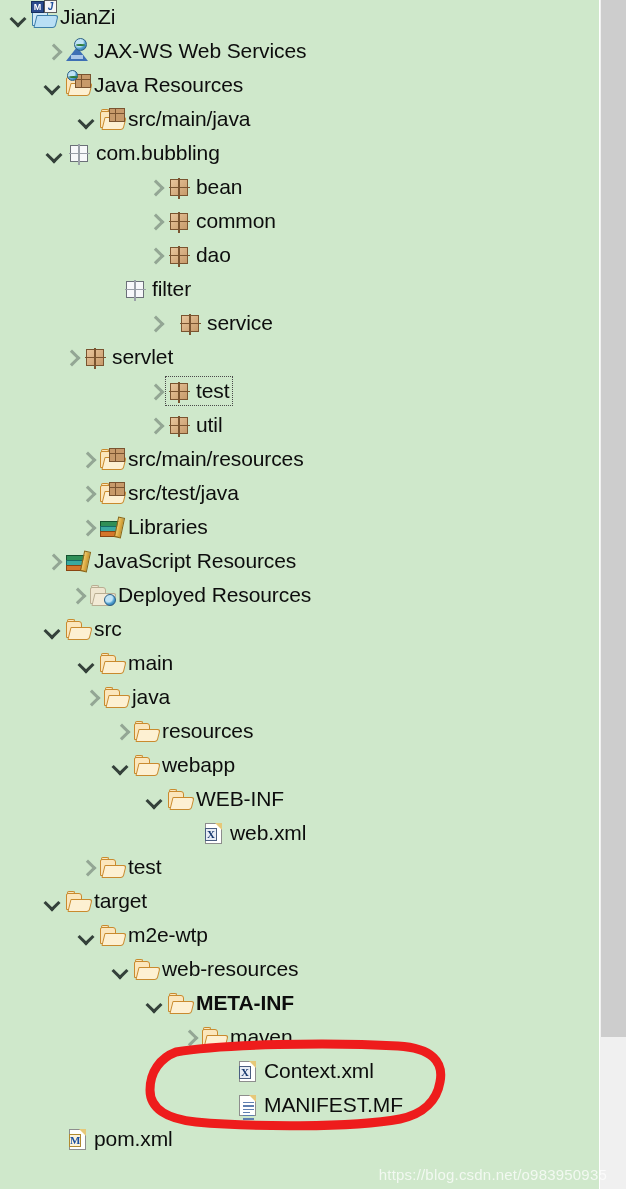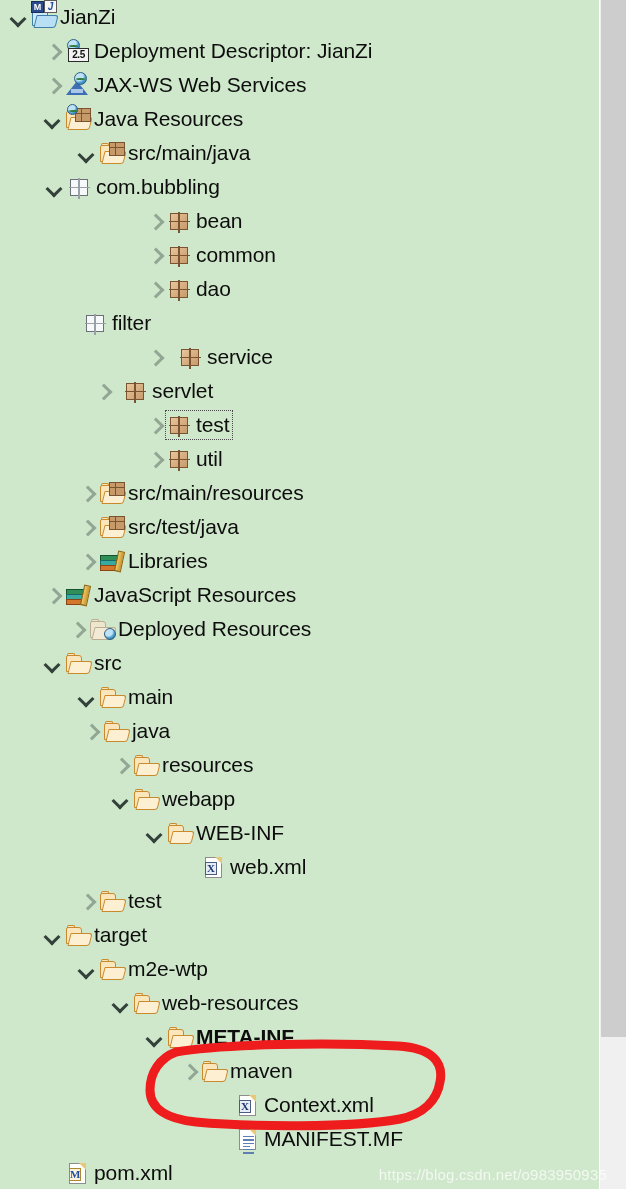--- a/index.html
+++ b/index.html
@@ -359,27 +359,20 @@
                 <span class="tab"></span>
                 <span class="back"></span>
                 <span class="front"></span>
               </span><span class="mbadge">M</span><span class="jbadge">J</span></span></span>
           <span class="label">JianZi</span>
         </span>
       </div>
       <div class="row" style="padding-left: 42px;">
         <span class="twisty right"></span>
         <span class="label-wrap">
-          <span class="icon"><span class="ic-dd"><span class="ic-globe"></span><span class="ic-badge">2.5</span></span></span>
-          <span class="label">Deployment Descriptor: JianZi</span>
-        </span>
-      </div>
-      <div class="row" style="padding-left: 42px;">
-        <span class="twisty right"></span>
-        <span class="label-wrap">
           <span class="icon"><span class="ic-jaxws"><span class="tri"></span><span class="ic-globe" style="left:9px;top:-1px;"></span></span></span>
           <span class="label">JAX-WS Web Services</span>
         </span>
       </div>
       <div class="row" style="padding-left: 42px;">
         <span class="twisty down"></span>
         <span class="label-wrap">
           <span class="icon"><span class="ic-pkgfolder"><span class="ic-folder ">
                 <span class="tab"></span>
                 <span class="back"></span>
@@ -430,39 +423,39 @@
       </div>
       <div class="row" style="padding-left: 144px;">
         <span class="twisty right"></span>
         <span class="label-wrap">
           <span class="icon">
             <span class="ic-pkg"></span>
           </span>
           <span class="label">dao</span>
         </span>
       </div>
+      <div class="row" style="padding-left: 100px;">
+        <span class="twisty none"></span>
+        <span class="label-wrap">
+          <span class="icon">
+            <span class="ic-pkg ic-pkg-empty"></span>
+          </span>
+          <span class="label">filter</span>
+        </span>
+      </div>
+      <div class="row" style="padding-left: 144px; gap: 11px;">
+        <span class="twisty right"></span>
+        <span class="label-wrap">
+          <span class="icon">
+            <span class="ic-pkg"></span>
+          </span>
+          <span class="label">service</span>
+        </span>
+      </div>
       <div class="row" style="padding-left: 60px;">
-        <span class="twisty none"></span>
-        <span class="label-wrap">
-          <span class="icon">
-            <span class="ic-pkg ic-pkg-empty"></span>
-          </span>
-          <span class="label">filter</span>
-        </span>
-      </div>
-      <div class="row" style="padding-left: 144px; gap: 11px;">
-        <span class="twisty right"></span>
-        <span class="label-wrap">
-          <span class="icon">
-            <span class="ic-pkg"></span>
-          </span>
-          <span class="label">service</span>
-        </span>
-      </div>
-      <div class="row" style="padding-left: 92px; gap: 8px;">
         <span class="twisty right"></span>
         <span class="label-wrap">
           <span class="icon">
             <span class="ic-pkg"></span>
           </span>
           <span class="label">servlet</span>
         </span>
       </div>
       <div class="row focused" style="padding-left: 144px;">
         <span class="twisty right"></span>

